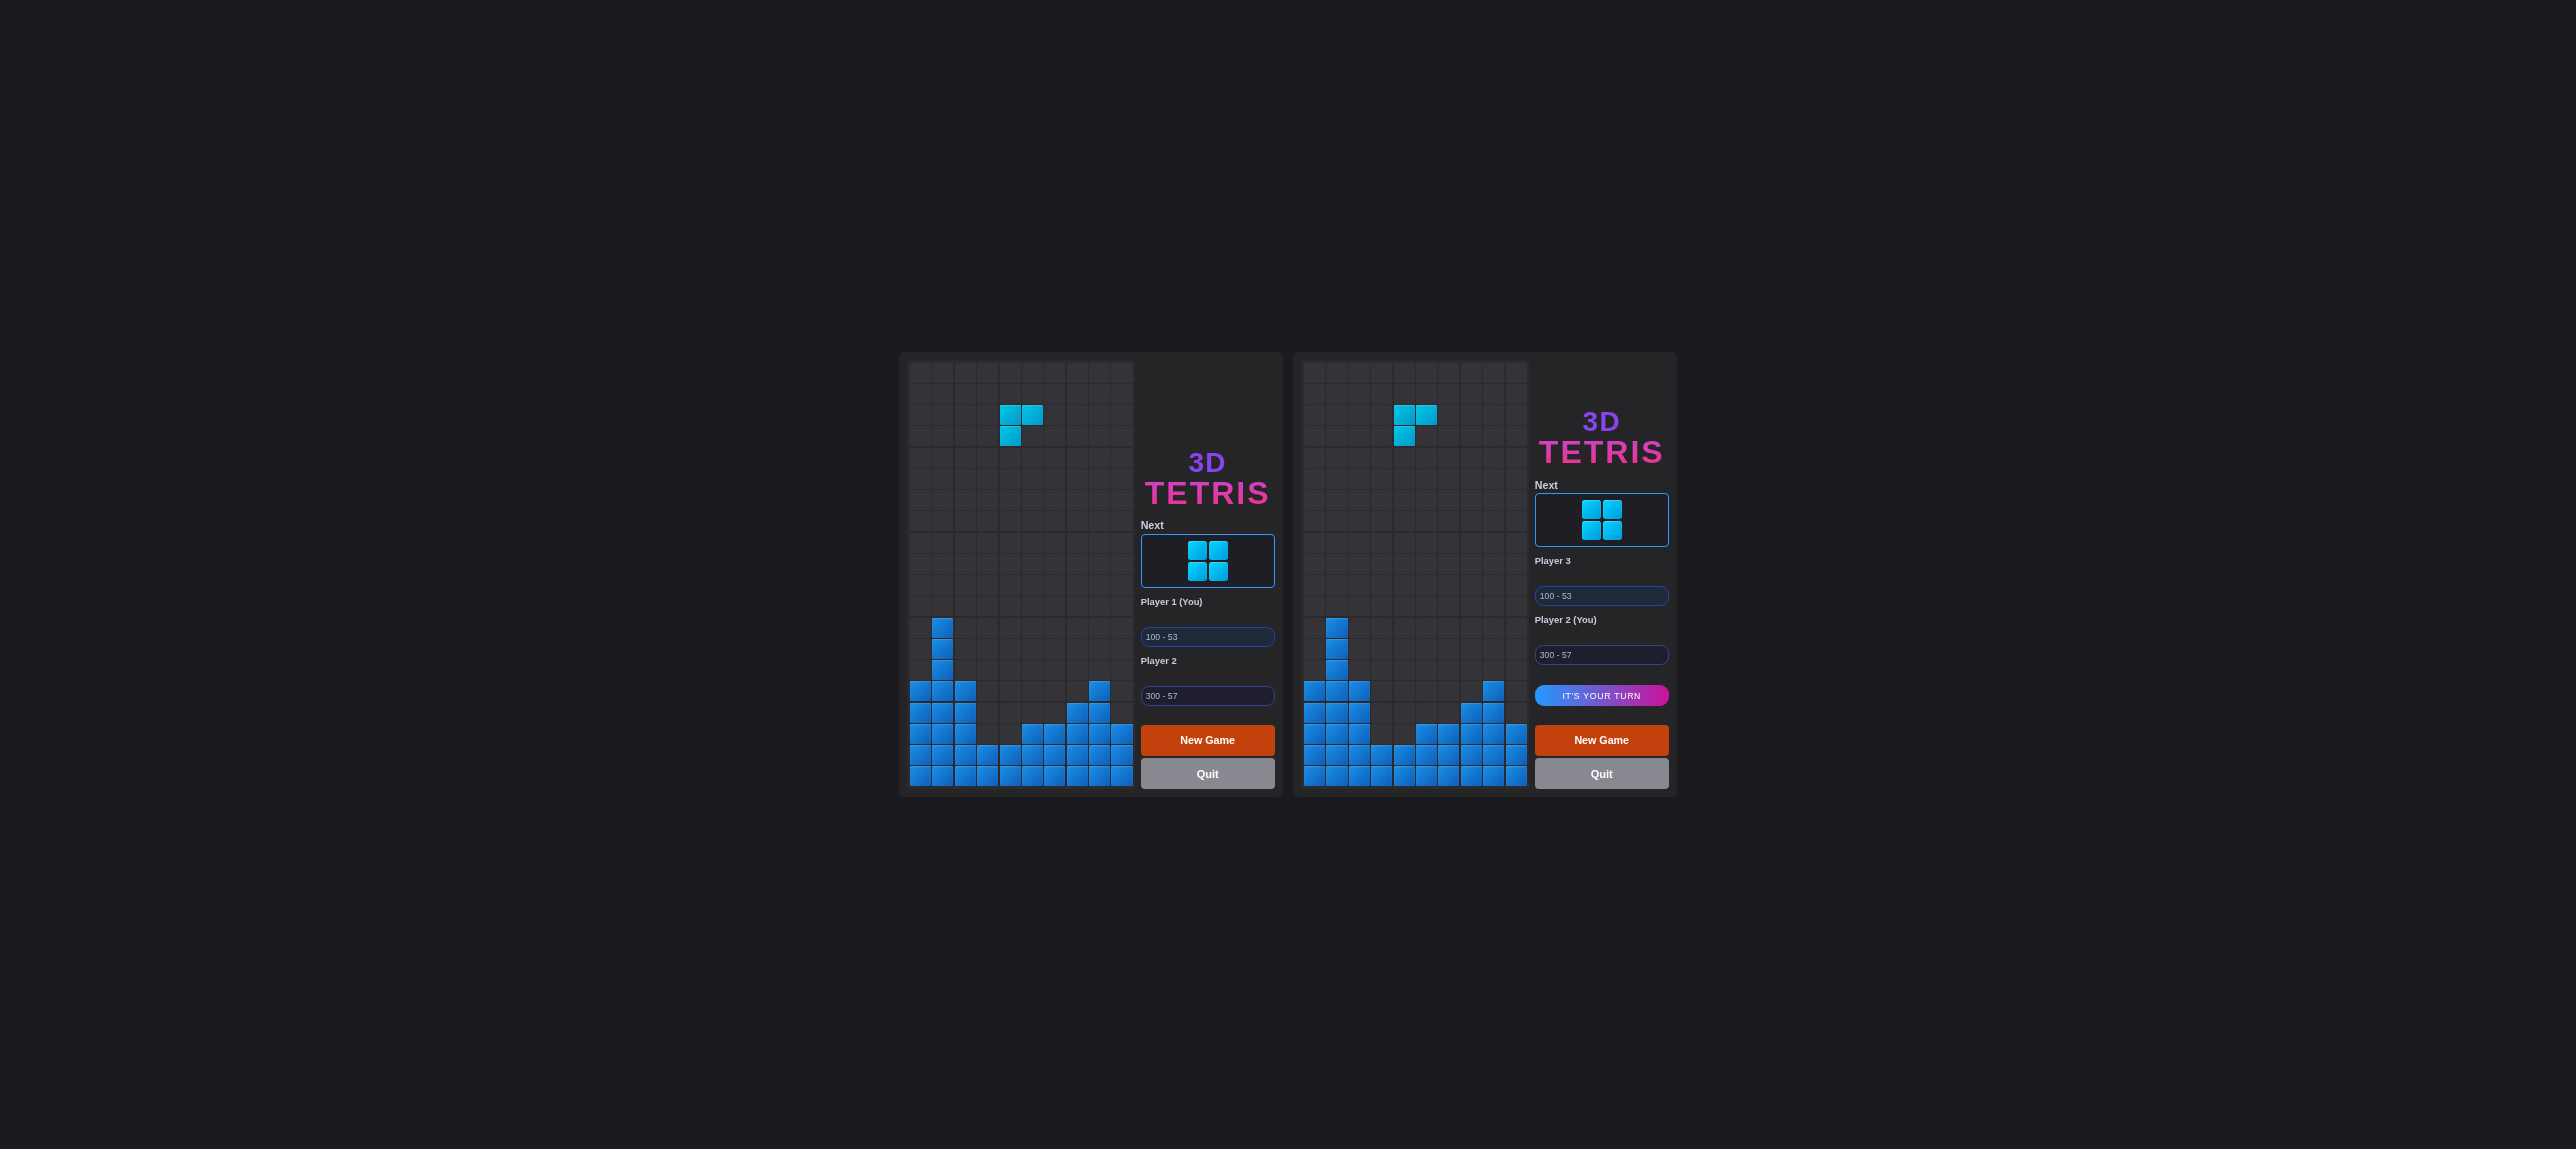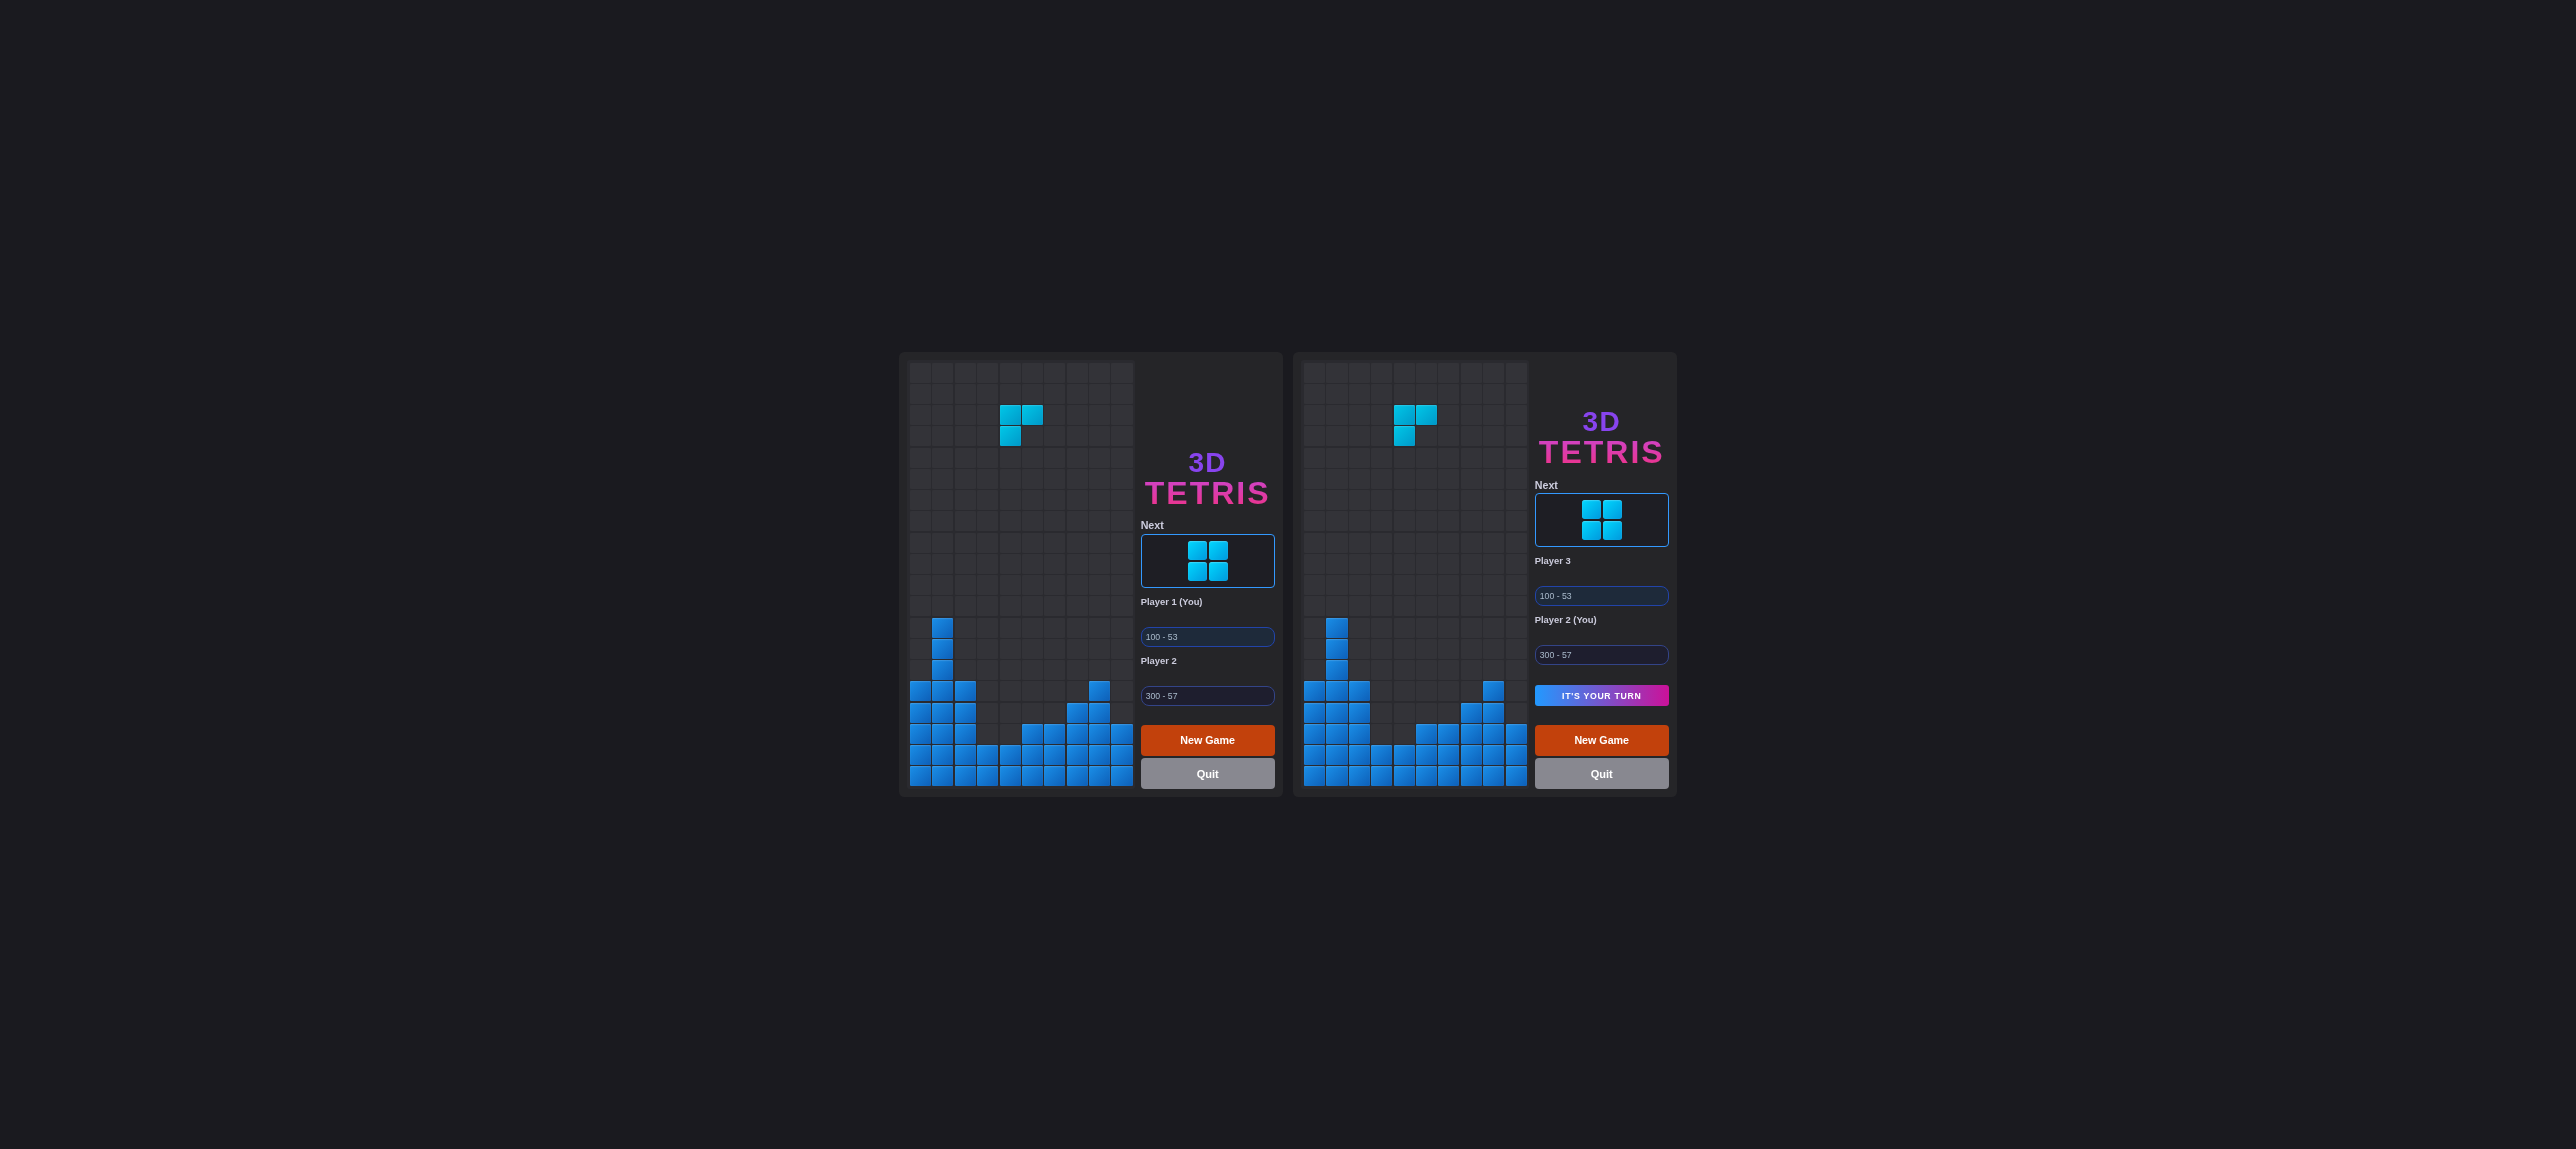--- a/index.html
+++ b/index.html
@@ -120,26 +120,26 @@
       padding: 4px 4px;
       color: #aabbcc;
       font-size: 8.7px;
     }
     .score-bar.player2 {
       background: #1e1e2e;
       border-color: #334488;
     }
     .your-turn-banner {
       background: linear-gradient(to right, #2299ff, #cc1199);
-      border-radius: 3px;
+      border-radius: 9px;
       padding: 5.4px;
       text-align: center;
       color: white;
       font-size: 8.7px;
-      font-weight: 700;
+      font-weight: 400;
       letter-spacing: 0.7px;
       display: none;
     }
     .your-turn-banner.visible {
       display: block;
     }
     .spacer { flex: 1; }
     .btn-new-game {
       background: #c2410c;
       color: white;

